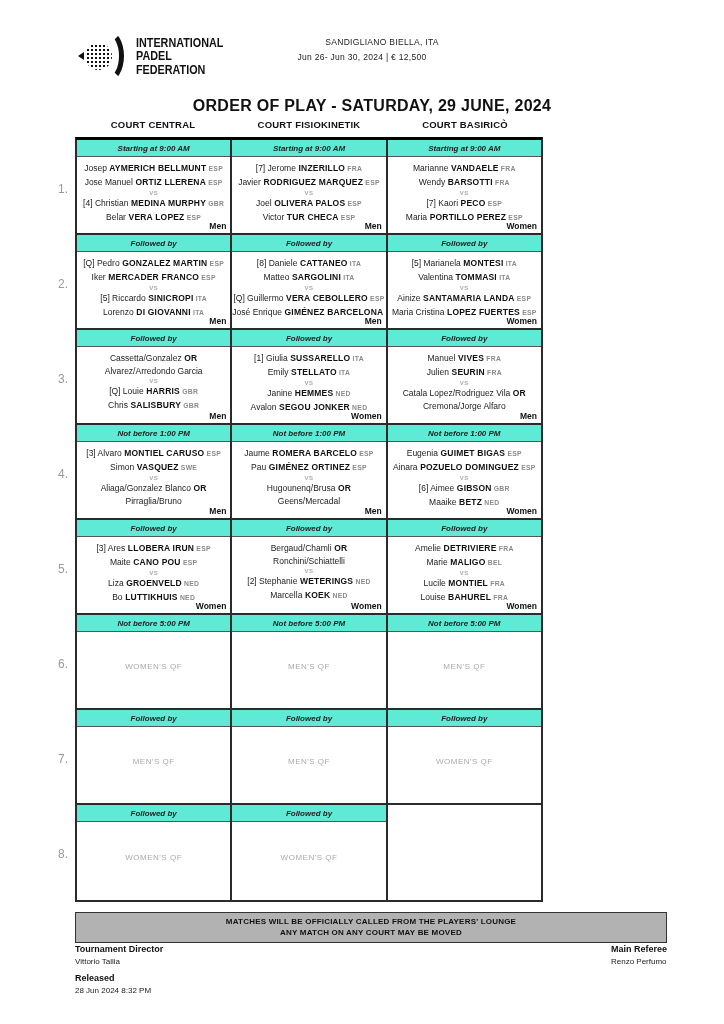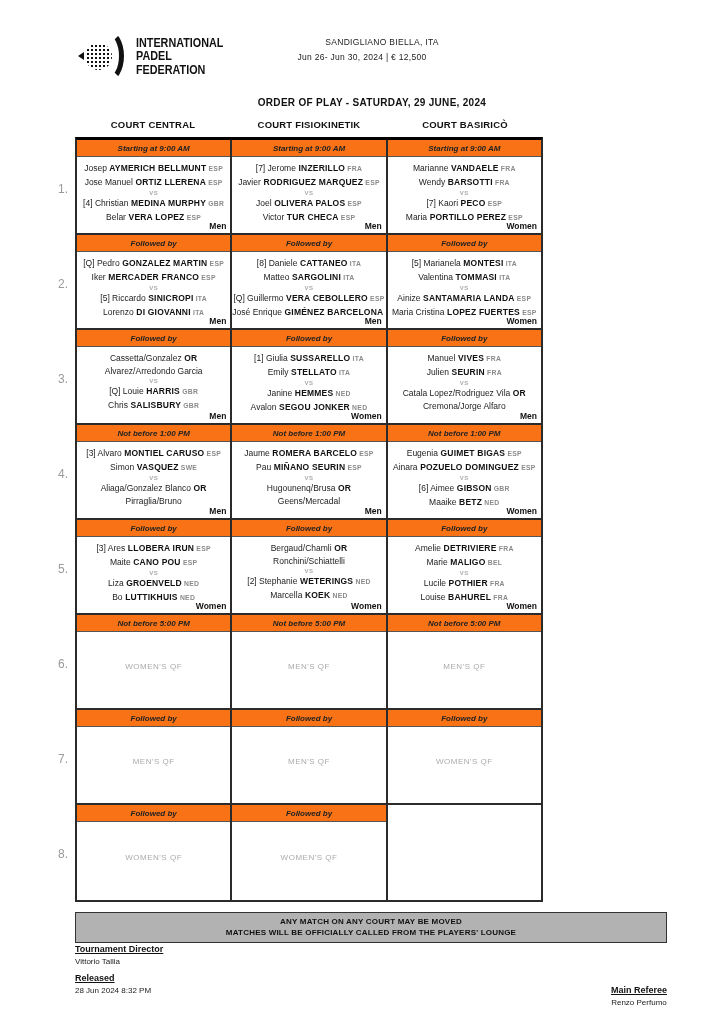--- a/index.html
+++ b/index.html
@@ -14,50 +14,50 @@
   .logo-paddle { position:absolute; left:14px; top:2px; width:32px; height:52px; border:5px solid transparent;
                  border-right:5px solid #111; border-radius:50%; }
   .logo-arrow { position:absolute; left:0px; top:24px; width:0; height:0;
                 border-top:4px solid transparent; border-bottom:4px solid transparent; border-right:6px solid #111; }
   .logo-text { font-weight:bold; font-size:13.5px; line-height:13.5px; color:#111; letter-spacing:0px;
                transform:scaleX(0.8); transform-origin:left center; white-space:nowrap; margin-left:6px; }
   .head-center { position:absolute; left:0; right:0; top:32px; text-align:center; }
   .event-title { font-size:15px; font-weight:bold; color:#111; letter-spacing:0.3px; }
   .event-loc { font-size:8.5px; color:#222; margin-top:5px; letter-spacing:0.3px;padding-left:40px; }
   .event-dates { font-size:8.5px; color:#222; margin-top:5px; letter-spacing:0.3px; }
-  .order-title { position:absolute; left:0; right:0; top:97px; text-align:center; font-size:10px; font-weight:bold; color:#111; letter-spacing:0.3px;margin-left:20px; }
+  .order-title { position:absolute; left:0; right:0; top:97px; text-align:center; font-size:16px; font-weight:bold; color:#111; letter-spacing:0.3px;margin-left:20px; }
 
   
   .table-wrap { position:absolute; left:75px; top:119px; width:468px; }
   .court-row { display:flex; height:18px; }
   .court-cell { flex:1; text-align:center; font-size:9.5px; font-weight:bold; color:#111; letter-spacing:0.2px; }
   .grid { border:2px solid #2b2b2b; border-top:3px solid #000; }
   .group { position:relative; display:flex; height:95px; border-bottom:2px solid #2b2b2b; }
   .group:last-child { border-bottom:none; }
   .row-num { position:absolute; left:-19px; top:42px; font-size:12px; color:#9a9a9a; }
   .col { flex:1; display:flex; flex-direction:column; border-right:2px solid #2b2b2b; min-width:0; }
   .col:last-child { border-right:none; }
-  .band { flex:0 0 17px; background:#f97316; border-bottom:1.5px solid #555; display:flex; align-items:center; justify-content:center;
+  .band { flex:0 0 17px; background:#5eead4; border-bottom:1.5px solid #555; display:flex; align-items:center; justify-content:center;
           font-size:8px; font-weight:bold; font-style:italic; color:#222; }
   .cell { position:relative; flex:1; background:#fff; padding-top:5px; }
   .line { text-align:center; font-size:8.5px; line-height:12.5px; color:#222; white-space:nowrap; overflow:hidden; }
   .line .b { font-weight:bold; color:#111; letter-spacing:0.2px; }
   .line .cc { font-size:6.8px; color:#8a8a8a; font-weight:bold; letter-spacing:0.3px; }
   .vs { text-align:center; font-size:6px; line-height:8px; color:#aaa; font-weight:bold; letter-spacing:0.5px; }
   .gender { position:absolute; right:4px; bottom:2px; font-size:8.5px; font-weight:bold; color:#111; }
   .qf { position:absolute; left:0; right:0; top:45%; transform:translateY(-50%); text-align:center;
         font-size:8px; color:#ababab; letter-spacing:0.5px; }
 
   
   .notice { position:absolute; left:75px; top:912px; width:592px; background:#b2b2b2; border:1.5px solid #333;
             text-align:center; padding:3px 0 4px 0; }
   .notice div { font-size:8px; font-weight:bold; color:#111; line-height:11px; letter-spacing:0.2px; }
   .foot-left { position:absolute; left:75px; top:944px; }
-  .foot-right { position:absolute; right:57px; top:944px; text-align:center;margin-top:41px; }
-  .foot-label { font-size:9px; font-weight:bold; text-decoration:underline; color:#111; }
+  .foot-right { position:absolute; right:57px; top:944px; text-align:left; }
+  .foot-label { font-size:9px; font-weight:bold; color:#111; }
   .foot-val { font-size:8px; color:#222; margin-top:3px; margin-bottom:7px; }
 </style>
 </head>
 <body>
 
 <div class="page">
 
   <div class="logo">
     <div class="logo-mark">
       <div class="logo-arrow"></div>
@@ -203,21 +203,21 @@
               <div class="vs">VS</div>
               <div class="line"><span>Aliaga/Gonzalez Blanco</span><span class="b"> OR</span></div>
               <div class="line"><span>Pirraglia/Bruno</span></div>
               <div class="gender">Men</div>
             </div>
           </div>
           <div class="col">
             <div class="band">Not before 1:00 PM</div>
             <div class="cell">
               <div class="line"><span>Jaume</span><span class="b"> ROMERA BARCELO</span><span class="cc">  ESP</span></div>
-              <div class="line"><span>Pau</span><span class="b"> MIÑANO SEURIN</span><span class="cc">  ESP</span></div>
+              <div class="line"><span>Pau</span><span class="b"> GIMÉNEZ ORTINEZ</span><span class="cc">  ESP</span></div>
               <div class="vs">VS</div>
               <div class="line"><span>Hugounenq/Brusa</span><span class="b"> OR</span></div>
               <div class="line"><span>Geens/Mercadal</span></div>
               <div class="gender">Men</div>
             </div>
           </div>
           <div class="col">
             <div class="band">Not before 1:00 PM</div>
             <div class="cell">
               <div class="line"><span>Eugenia</span><span class="b"> GUIMET BIGAS</span><span class="cc">  ESP</span></div>
@@ -252,21 +252,21 @@
               <div class="line"><span>Marcella</span><span class="b"> KOEK</span><span class="cc">  NED</span></div>
               <div class="gender">Women</div>
             </div>
           </div>
           <div class="col">
             <div class="band">Followed by</div>
             <div class="cell">
               <div class="line"><span>Amelie</span><span class="b"> DETRIVIERE</span><span class="cc">  FRA</span></div>
               <div class="line"><span>Marie</span><span class="b"> MALIGO</span><span class="cc">  BEL</span></div>
               <div class="vs">VS</div>
-              <div class="line"><span>Lucile</span><span class="b"> POTHIER</span><span class="cc">  FRA</span></div>
+              <div class="line"><span>Lucile</span><span class="b"> MONTIEL</span><span class="cc">  FRA</span></div>
               <div class="line"><span>Louise</span><span class="b"> BAHUREL</span><span class="cc">  FRA</span></div>
               <div class="gender">Women</div>
             </div>
           </div>
         </div>
         <div class="group">
           <div class="row-num">6.</div>
           <div class="col">
             <div class="band">Not before 5:00 PM</div>
             <div class="cell">
@@ -322,22 +322,22 @@
             </div>
           </div>
           <div class="col">
             <div class="cell"></div>
           </div>
         </div>
       </div>
   </div>
 
   <div class="notice">
+    <div>MATCHES WILL BE OFFICIALLY CALLED FROM THE PLAYERS' LOUNGE</div>
     <div>ANY MATCH ON ANY COURT MAY BE MOVED</div>
-    <div>MATCHES WILL BE OFFICIALLY CALLED FROM THE PLAYERS' LOUNGE</div>
   </div>
 
   <div class="foot-left">
     <div class="foot-label">Tournament Director</div>
     <div class="foot-val">Vittorio Tallia</div>
     <div class="foot-label">Released</div>
     <div class="foot-val">28 Jun 2024  8:32 PM</div>
   </div>
   <div class="foot-right">
     <div class="foot-label">Main Referee</div>

